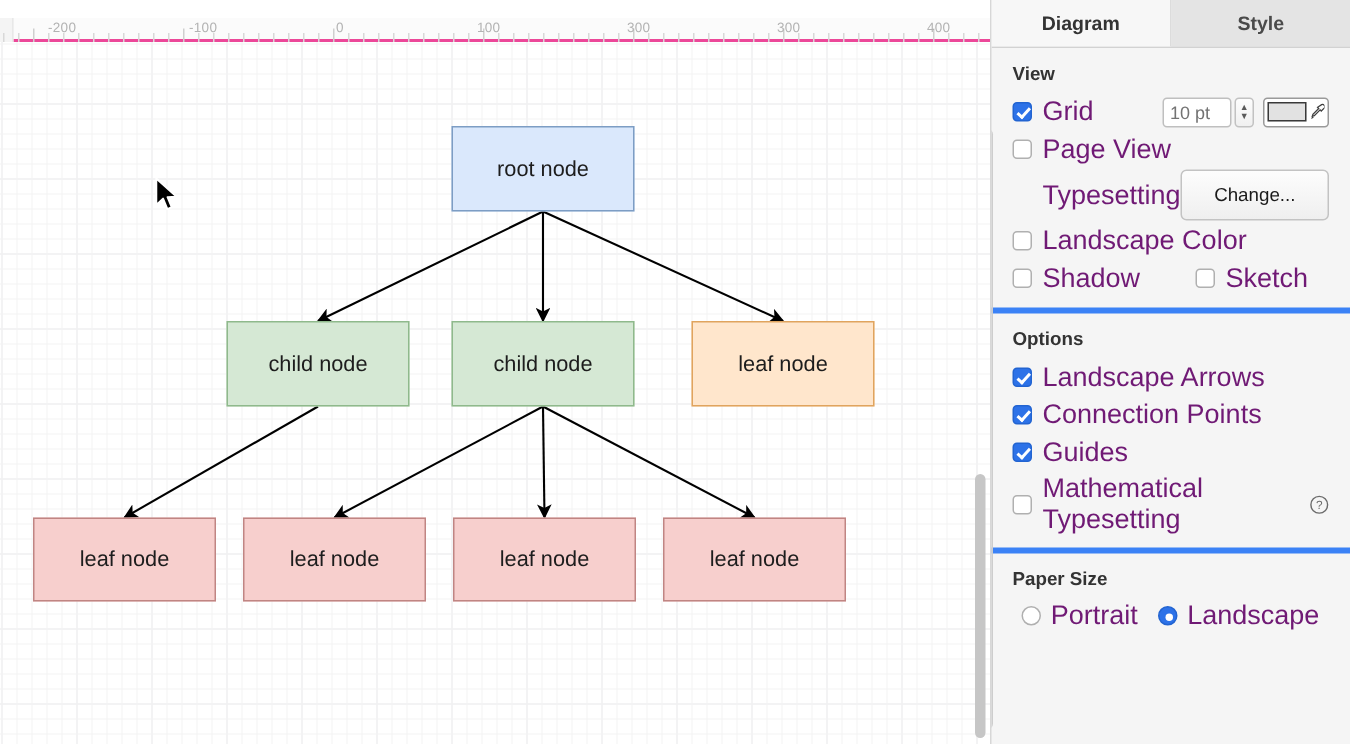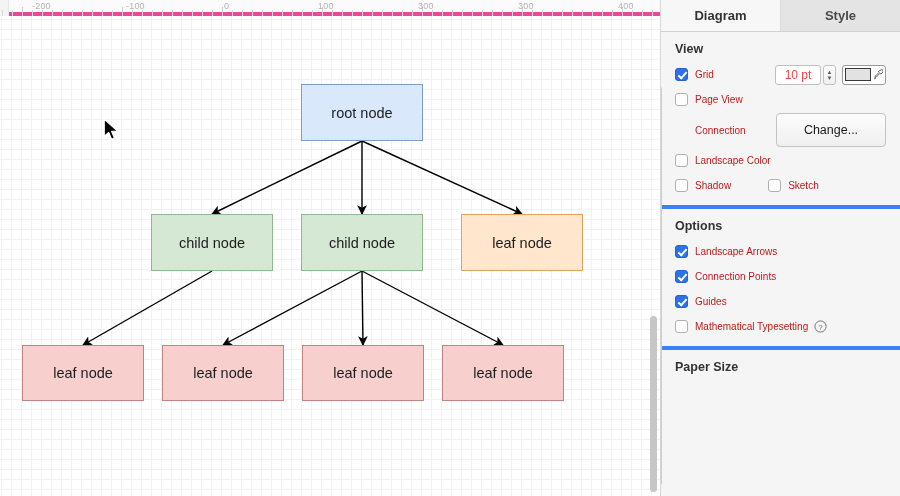--- a/index.html
+++ b/index.html
@@ -16,24 +16,24 @@
 
   
   #canvas-area {
     position: absolute; left: 0; top: 0;
     width: 660px; height: 496px;
     background: #ffffff;
     overflow: hidden;
   }
   
   #ruler {
-    position: absolute; left: 0; top: 0;
+    position: absolute; left: 0; top: 12px;
     width: 660px; height: 16px;
     background: #fbfbfb;
-    border-bottom: 4px solid #ec4899;
+    border-bottom: 2px solid #ec4899;
     z-index: 30;
   }
   .ruler-tick {
     position: absolute; top: 10px;
     width: 1px; height: 6px;
     background: #d8d8d8;
   }
   .ruler-tick.major { top: 7px; height: 9px; background: #cfcfcf; }
   .ruler-label {
     position: absolute; top: 1px;
@@ -139,21 +139,21 @@
   .section:last-of-type { border-bottom: none; }
   .section-title {
     font-size: 12.5px; font-weight: bold; color: #333;
     margin: 3px 0 7px 0;
   }
   .row {
     display: flex; align-items: center;
     min-height: 23px;
     margin-bottom: 2px;
   }
-  .row-label { color: #b91c1c; font-size: 10px; }
+  .row-label { color: #701a75; font-size: 18px; }
 
   
   .cb {
     width: 13px; height: 13px;
     border: 1px solid #b0b0b0;
     border-radius: 3px;
     background: #ffffff;
     margin-right: 7px;
     flex: none;
     position: relative;
@@ -189,24 +189,24 @@
     border-radius: 50%;
     background: #ffffff;
   }
 
   
   .grid-ctrl { margin-left: auto; display: flex; align-items: center; }
   .num-input {
     width: 46px; height: 20px;
     border: 1px solid #bfbfbf; border-radius: 3px;
     background: #ffffff;
-    font-size: 12px; text-align: center;
+    font-size: 12px; text-align: left;
     padding: 0 4px;
     line-height: 18px;
-    color: #ef4444;
+    color: #737373;
   }
   .stepper {
     width: 13px; height: 20px;
     margin-left: 2px;
     border: 1px solid #c2c2c2; border-radius: 3px;
     background: linear-gradient(#fdfdfd,#f0f0f0);
     display: flex; flex-direction: column;
     align-items: center; justify-content: center;
     cursor: default;
   }
@@ -455,21 +455,21 @@
           </div>
         </div>
       </div>
 
       <div class="row">
         <div class="cb"></div>
         <div class="row-label">Page View</div>
       </div>
 
       <div class="row">
-        <div class="row-label indent-label">Connection</div>
+        <div class="row-label indent-label">Typesetting</div>
         <div class="btn btn-change">Change...</div>
       </div>
 
       <div class="row">
         <div class="cb"></div>
         <div class="row-label">Landscape Color</div>
       </div>
 
       <div class="row">
         <div class="cb"></div>
@@ -503,17 +503,27 @@
             <text x="7" y="10.4" font-family="Liberation Sans, sans-serif" font-size="8.5" text-anchor="middle" fill="#6b6b6b">?</text>
           </svg>
         </span>
       </div>
     </div>
 
     <div class="section">
       <div class="section-title">Paper Size</div>
 
 
+      <div class="radio-row">
+        <div class="radio-item">
+          <div class="rb"></div>
+          <span class="row-label">Portrait</span>
+        </div>
+        <div class="radio-item">
+          <div class="rb checked"></div>
+          <span class="row-label">Landscape</span>
+        </div>
+      </div>
     </div>
 
 
   </div>
 </div>
 
 </body></html>

